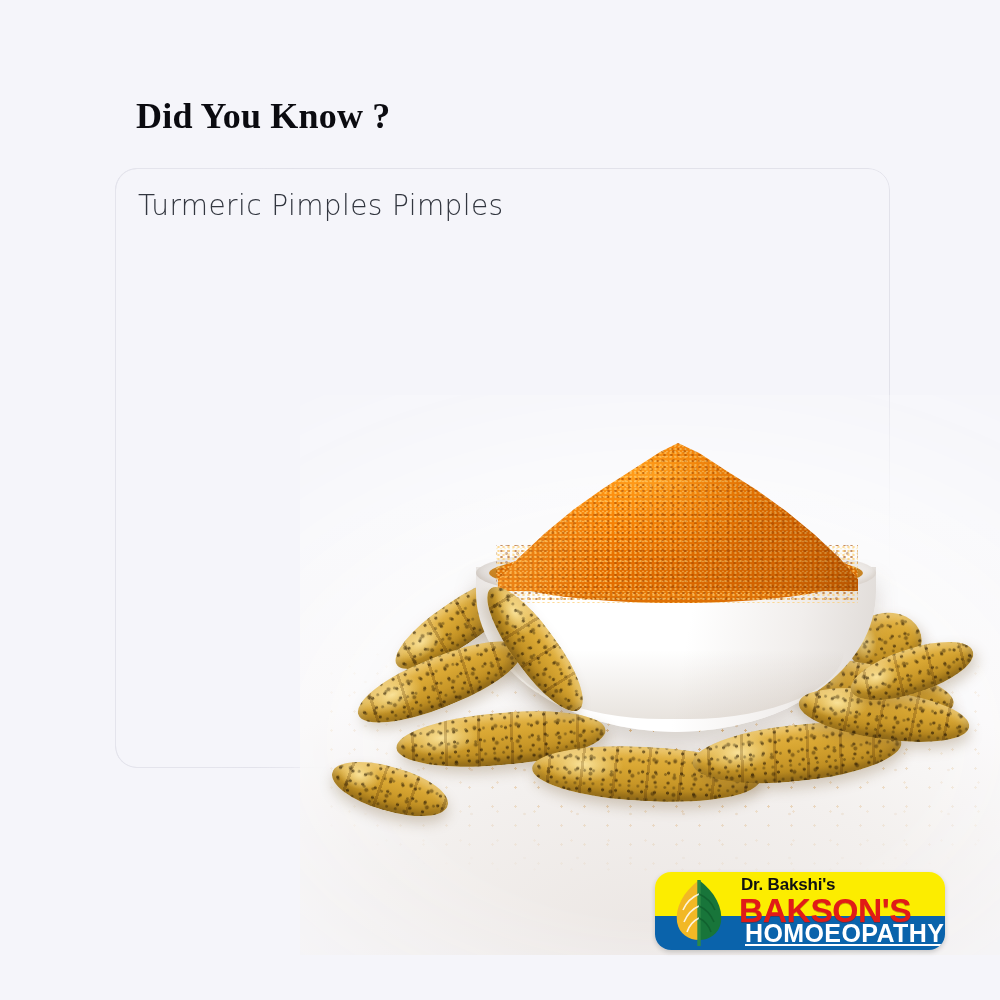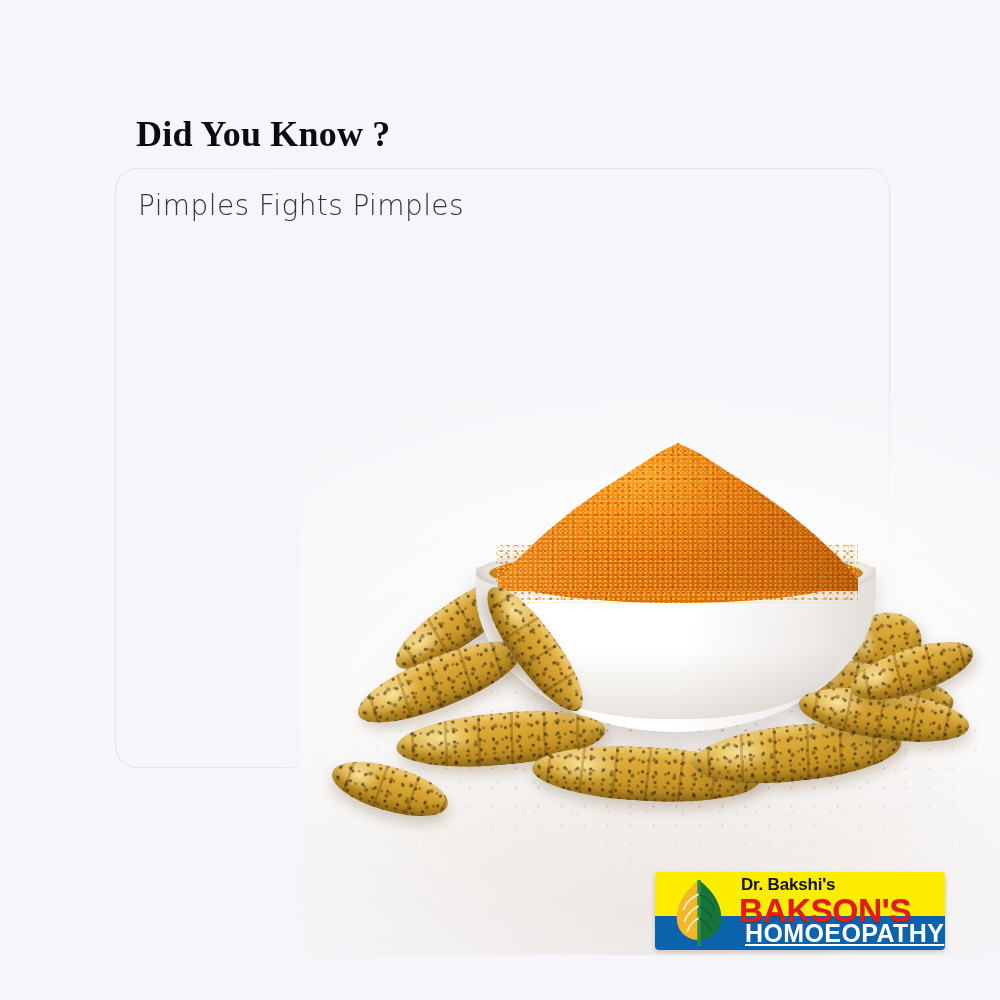--- a/index.html
+++ b/index.html
@@ -8,21 +8,21 @@
   body {
     background:#f5f5fa;
     font-family:"Liberation Sans", sans-serif;
     position:relative;
   }
 
   #canvas { position:absolute; inset:0; width:1000px; height:1000px; }
 
   
   .headline {
-    position:absolute; left:136px; top:113px;
+    position:absolute; left:136px; top:95px;
     font-family:"Liberation Serif", serif;
     font-weight:bold;
     font-size:36px;
     letter-spacing:.2px;
     color:#0b0b10;
     white-space:nowrap;
     text-align:center;
   }
 
   
@@ -177,21 +177,21 @@
   }
   .mound-shade{
     position:absolute; inset:0;
     background:linear-gradient(104deg, rgba(255,190,90,.40) 0%, rgba(255,255,255,0) 34%, rgba(150,66,2,.30) 82%, rgba(120,52,0,.42) 100%);
   }
 
   
   .logo{
     position:absolute; left:655px; top:872px;
     width:290px; height:78px;
-    border-radius:4px;
+    border-radius:16px;
     overflow:hidden;
     box-shadow:0 2px 5px rgba(0,0,0,.18);
   }
   .logo-yellow{ position:absolute; left:0; top:0; right:0; height:44px; background:#fced00; }
   .logo-blue  { position:absolute; left:0; top:44px; right:0; bottom:0; background:#0a63ab; }
   .logo-leaf{
     position:absolute; left:16px; top:6px; width:56px; height:68px;
   }
   .logo-drb{
     position:absolute; left:86px; top:3px;
@@ -219,21 +219,21 @@
 </head>
 <body>
 
 <div id="canvas">
 
   <div class="headline">Did You Know ?</div>
 
   <div class="card"></div>
   <div class="card-l"></div>
 
-  <div class="card-sub">Pimples Fights Pimples</div>
+  <div class="card-sub">Turmeric Pimples Pimples</div>
 
   <div class="photo">
     <div class="photo-bg"></div>
     <div class="dust"></div>
 
     <div class="root seg" style="left:84px;  top:206px; width:150px; height:44px; transform:rotate(-34deg);"></div>
     <div class="root seg" style="left:250px; top:196px; width:120px; height:40px; transform:rotate(-72deg);"></div>
     <div class="root" style="left:548px; top:218px; width:74px;  height:60px; transform:rotate(-12deg); border-radius:50%;"></div>
     <div class="root seg" style="left:470px; top:268px; width:185px; height:50px; transform:rotate(10deg);"></div>
 

